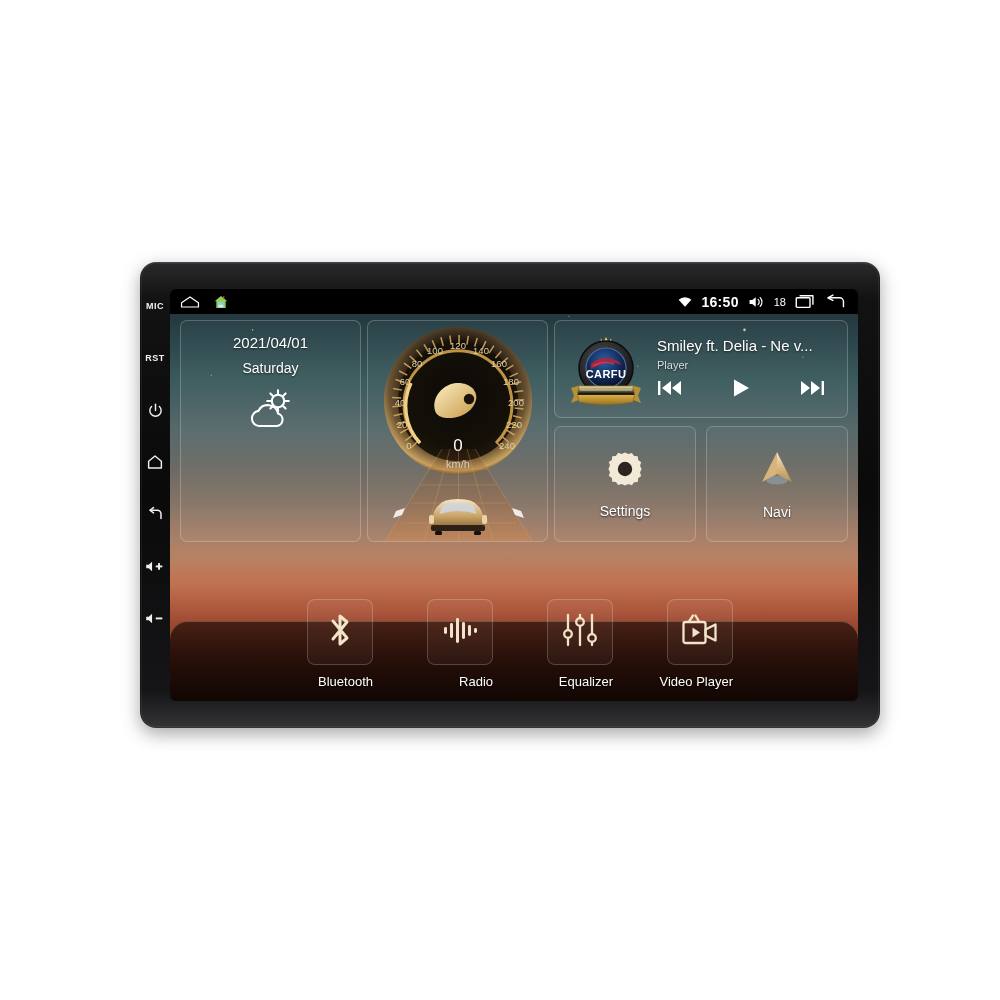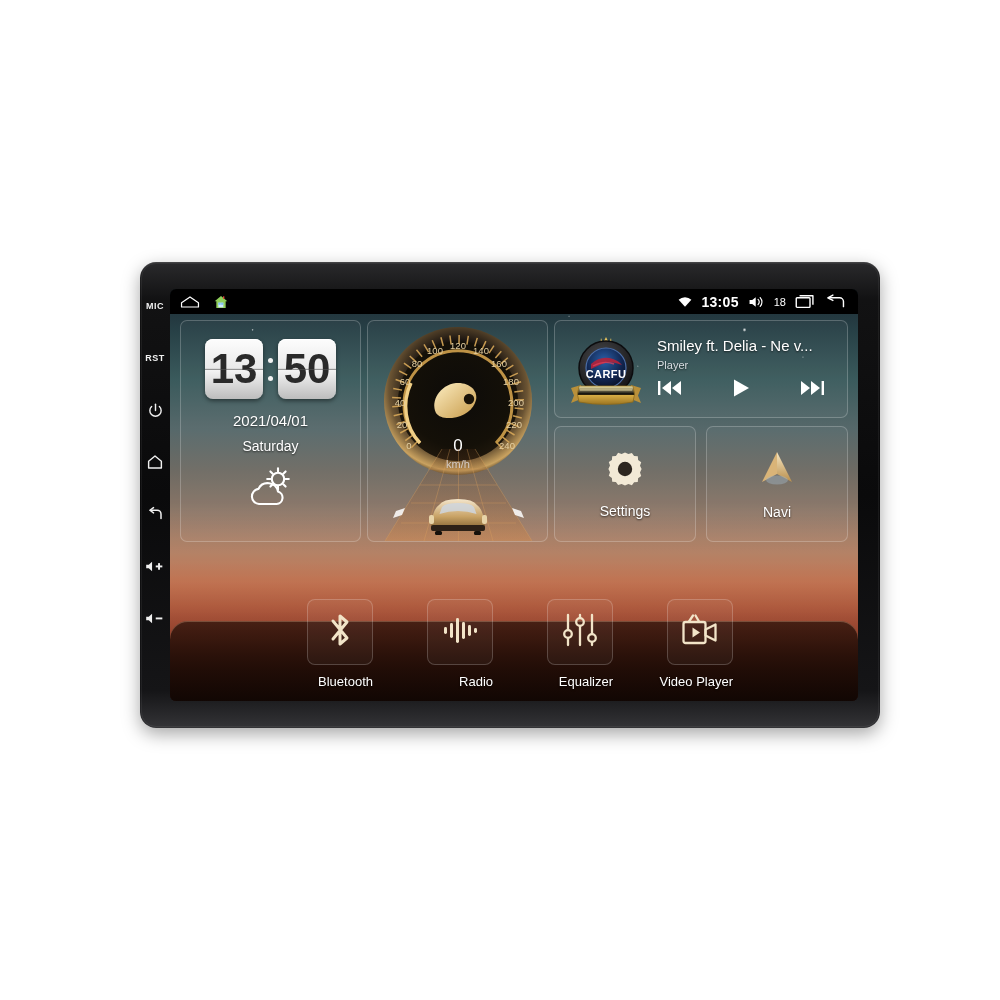--- a/index.html
+++ b/index.html
@@ -330,21 +330,21 @@
         </div>
 
         <div id="sb-right">
 
           <span class="sb-ico">
             <svg width="14" height="12" viewBox="0 0 18 14" fill="#ffffff">
               <path d="M9 13.2 L0.8 4.2 a12 12 0 0 1 16.4 0 Z"></path>
             </svg>
           </span>
 
-          <span id="sb-clock">13:05</span>
+          <span id="sb-clock">16:50</span>
 
           <span class="sb-ico">
             <svg width="17" height="14" viewBox="0 0 22 18" fill="none" stroke="#ffffff" stroke-width="1.5" stroke-linecap="round">
               <path d="M2 6.5 h3.5 L10 2.8 v12.4 L5.5 11.5 H2 Z" fill="#ffffff" stroke="none"></path>
               <path d="M13 5.6 a5 5 0 0 1 0 6.8"></path>
               <path d="M15.8 3.2 a8.6 8.6 0 0 1 0 11.6"></path>
             </svg>
           </span>
 
           <span id="sb-vol">18</span>
@@ -361,28 +361,20 @@
               <path d="M23 14.5 L23 8.5 a4.5 4.5 0 0 0 -4.5 -4.5 L6 4"></path>
               <path d="M10.5 0.8 L4.5 4 L10.5 7.2"></path>
             </svg>
           </span>
         </div>
       </div>
 
       <div id="widgets">
 
         <div class="panel" id="w-clock">
-          <div id="flip-clock">
-            <div class="flip-card">13</div>
-            <div class="flip-colon">
-                <i></i>
-                <i></i>
-              </div>
-            <div class="flip-card">50</div>
-          </div>
           <div id="clk-date">2021/04/01</div>
           <div id="clk-day">Saturday</div>
           <div id="clk-weather">
             <span>
               <svg width="56" height="42" viewBox="0 0 56 42" fill="none" stroke="#ffffff" stroke-width="2.1" stroke-linecap="round">
                 <circle cx="35" cy="13" r="6.2"></circle>
                 <path d="M35 2.2 v3.2 M35 20.6 v3.2 M45.8 13 h-3.2 M27.4 13 h-3.2 M42.6 5.4 l-2.3 2.3 M29.7 18.3 l-2.3 2.3 M42.6 20.6 l-2.3 -2.3 M29.7 7.7 l-2.3 -2.3"></path>
                 <path d="M16 38 a7.6 7.6 0 0 1 -0.6 -15.1 a10.5 10.5 0 0 1 19.6 2.6 a6.4 6.4 0 0 1 -1.4 12.5 Z" fill="none"></path>
               </svg>
             </span>

